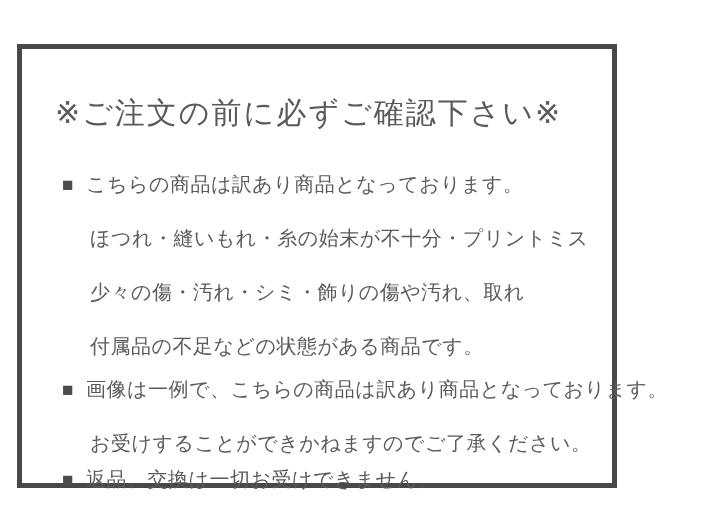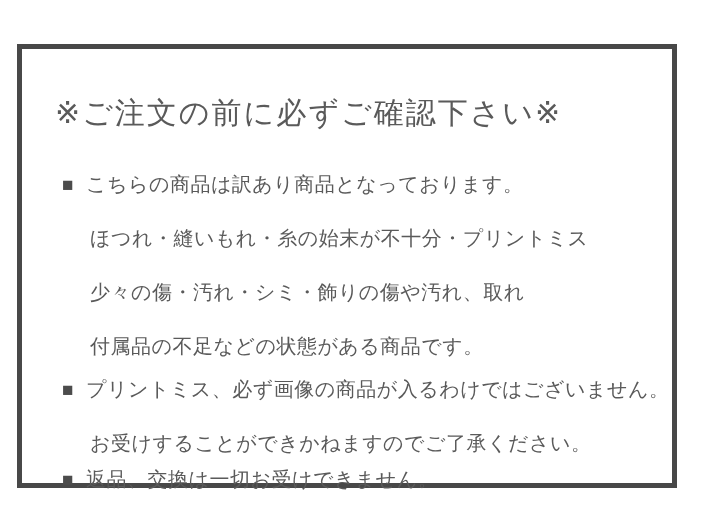--- a/index.html
+++ b/index.html
@@ -11,21 +11,21 @@
     width: 720px;
     height: 532px;
     position: relative;
     font-family: "Liberation Sans", "DejaVu Sans", sans-serif;
     overflow: hidden;
   }
   .frame {
     position: absolute;
     left: 17px;
     top: 44px;
-    width: 660px;
+    width: 600px;
     height: 444px;
     box-sizing: border-box;
     border: 5px solid #484848;
     background: #ffffff;
   }
   .title {
     margin: 44px 0 0 33px;
     font-size: 30px;
     line-height: 39px;
     letter-spacing: 2px;
@@ -64,21 +64,21 @@
   <div class="content">
 
     <div class="para p1">
       <div class="line first"><span class="marker">■</span><span>こちらの商品は訳あり商品となっております。</span></div>
       <div class="line cont">ほつれ・縫いもれ・糸の始末が不十分・プリントミス</div>
       <div class="line cont">少々の傷・汚れ・シミ・飾りの傷や汚れ、取れ</div>
       <div class="line cont">付属品の不足などの状態がある商品です。</div>
     </div>
 
     <div class="para p2">
-      <div class="line first"><span class="marker">■</span><span>プリントミス、必ず画像の商品が入るわけではございません。</span></div>
+      <div class="line first"><span class="marker">■</span><span>画像は一例で、こちらの商品は訳あり商品となっております。</span></div>
       <div class="line cont">お受けすることができかねますのでご了承ください。</div>
     </div>
 
     <div class="para p3">
       <div class="line first"><span class="marker">■</span><span>返品、交換は一切お受けできません。</span></div>
     </div>
 
   </div>
 </div>
 

